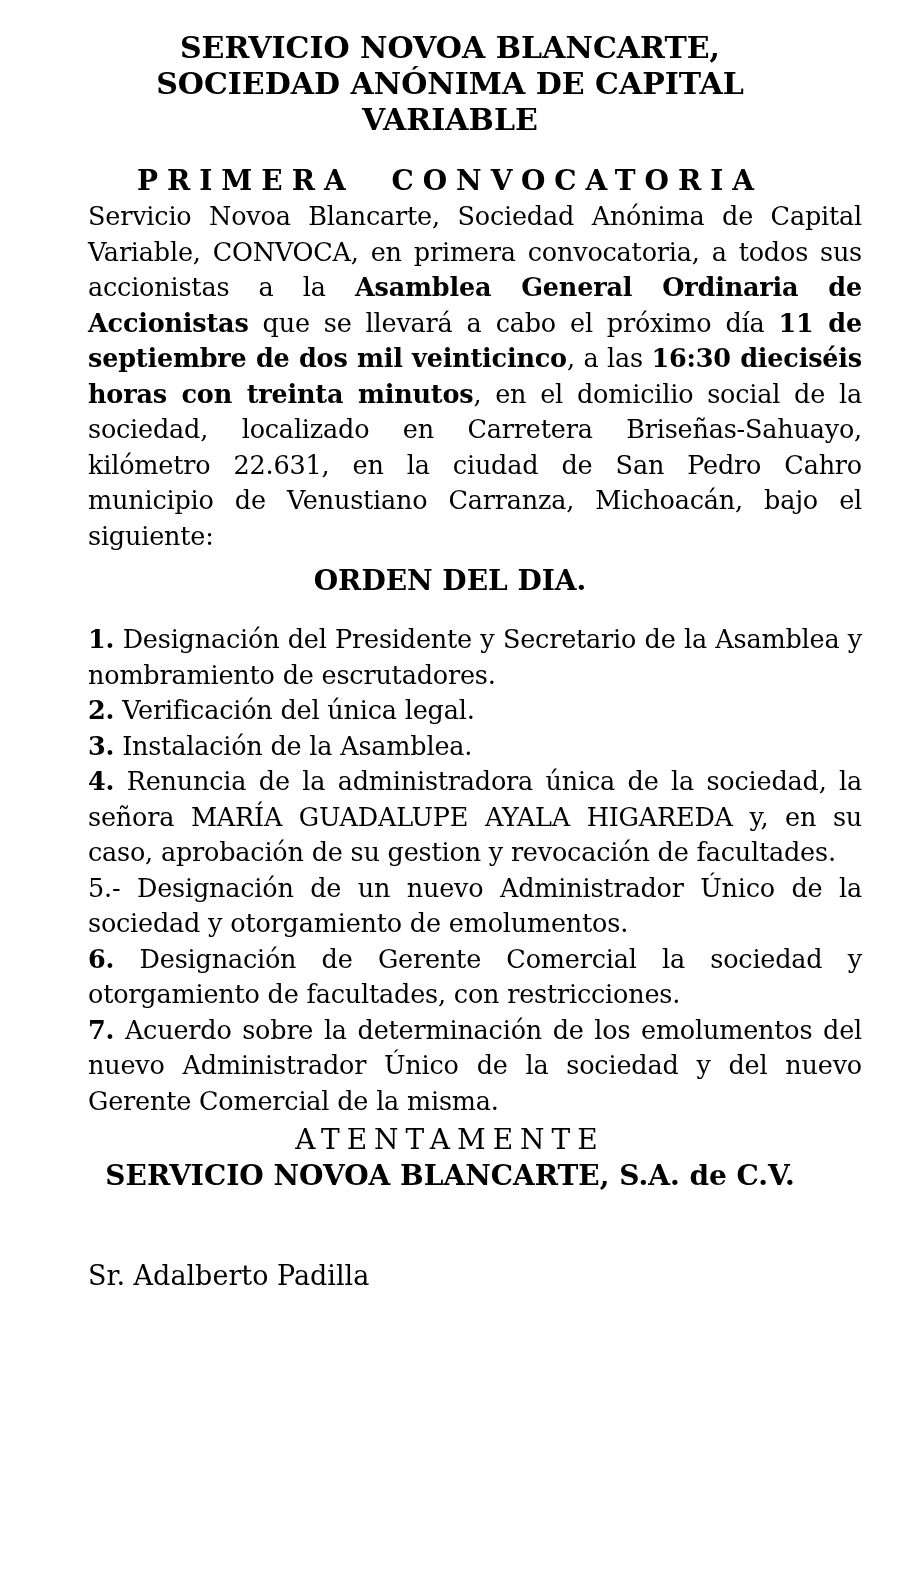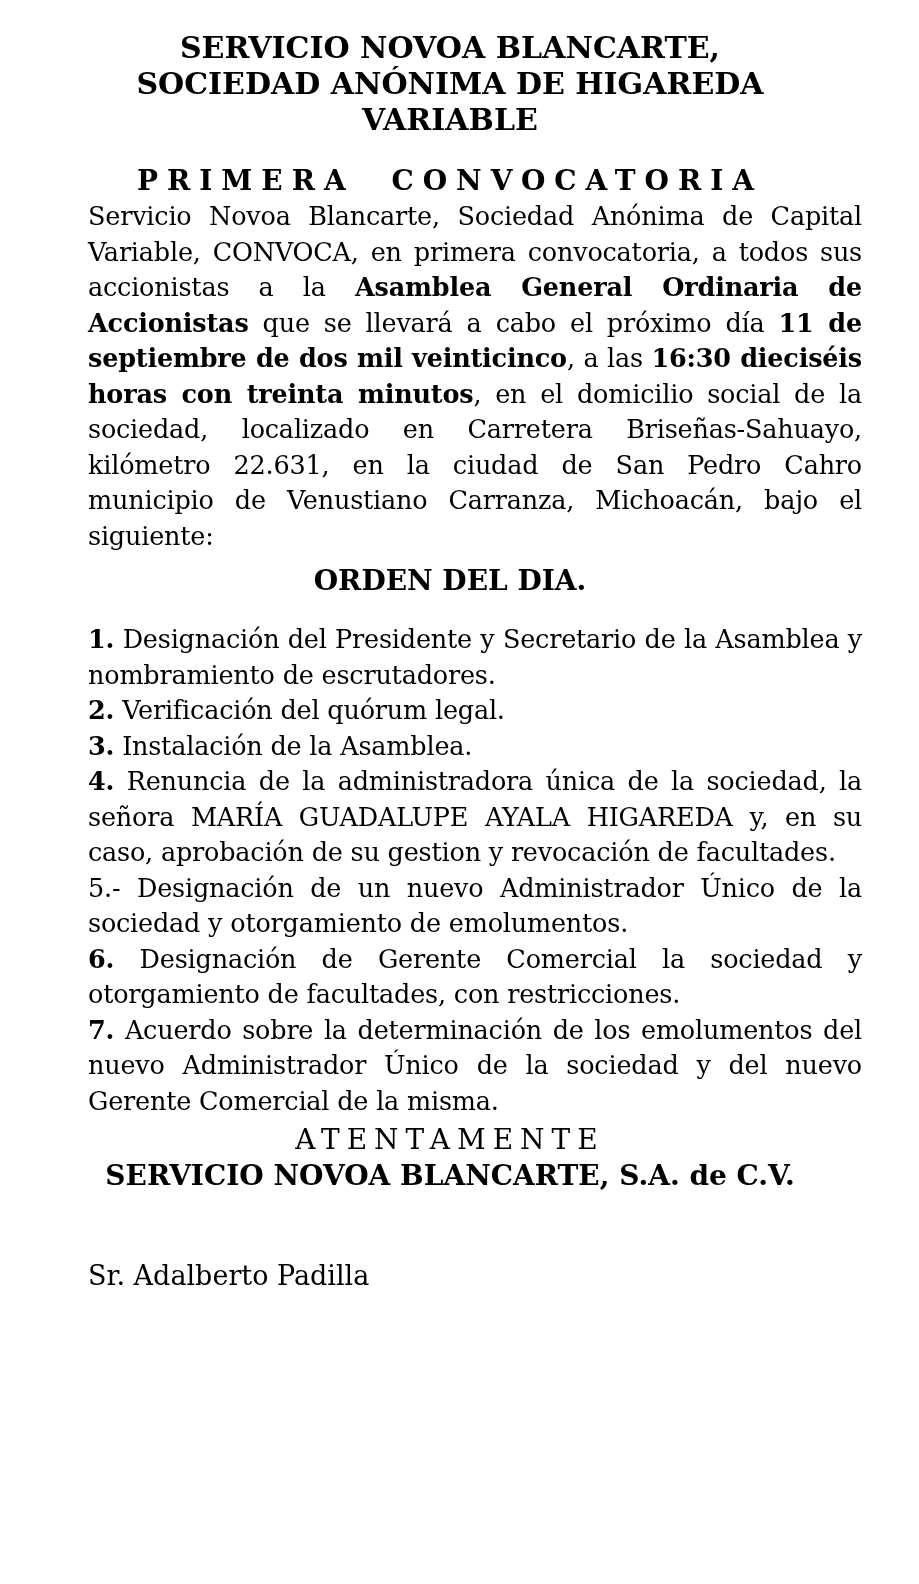--- a/index.html
+++ b/index.html
@@ -92,32 +92,32 @@
   }
   .place-date .line { display: block; }
 </style>
 </head>
 <body>
 
 <div class="page">
 
   <div class="doc-title">
     <span class="line">SERVICIO NOVOA BLANCARTE,</span>
-    <span class="line">SOCIEDAD ANÓNIMA DE HIGAREDA VARIABLE</span>
+    <span class="line">SOCIEDAD ANÓNIMA DE CAPITAL VARIABLE</span>
   </div>
 
   <div class="subtitle">PRIMERA CONVOCATORIA</div>
 
   <p class="intro"><span>Servicio Novoa Blancarte, Sociedad Anónima de Capital Variable, CONVOCA, en primera convocatoria, a todos sus accionistas a la </span><span class="b">Asamblea General Ordinaria de Accionistas</span><span> que se llevará a cabo el próximo día </span><span class="b">11 de septiembre de dos mil veinticinco</span><span>, a las </span><span class="b">16:30 dieciséis horas con treinta minutos</span><span>, en el domicilio social de la sociedad, localizado en Carretera Briseñas-Sahuayo, kilómetro 22.631, en la ciudad de San Pedro Cahro municipio de Venustiano Carranza, Michoacán, bajo el siguiente:</span></p>
 
   <div class="agenda-heading">ORDEN DEL DIA.</div>
 
   <div class="agenda">
     <p><span class="num">1.</span> <span>Designación del Presidente y Secretario de la Asamblea y nombramiento de escrutadores.</span></p>
-    <p><span class="num">2.</span> <span>Verificación del quórum legal.</span></p>
+    <p><span class="num">2.</span> <span>Verificación del única legal.</span></p>
     <p><span class="num">3.</span> <span>Instalación de la Asamblea.</span></p>
     <p><span class="num">4.</span> <span>Renuncia de la administradora única de la sociedad, la señora MARÍA GUADALUPE AYALA HIGAREDA y, en su caso, aprobación de su gestion y revocación de facultades.</span></p>
     <p><span class="num plain">5.-</span> <span>Designación de un nuevo Administrador Único de la sociedad y otorgamiento de emolumentos.</span></p>
     <p><span class="num">6.</span> <span>Designación de  Gerente Comercial  la sociedad y otorgamiento de facultades, con restricciones.</span></p>
     <p><span class="num">7.</span> <span>Acuerdo sobre la determinación de los emolumentos del nuevo Administrador Único de la sociedad y del nuevo Gerente Comercial de la misma.</span></p>
   </div>
 
   <div class="atentamente">ATENTAMENTE</div>
   <div class="company-sign">SERVICIO NOVOA BLANCARTE, S.A. de C.V.</div>
 

